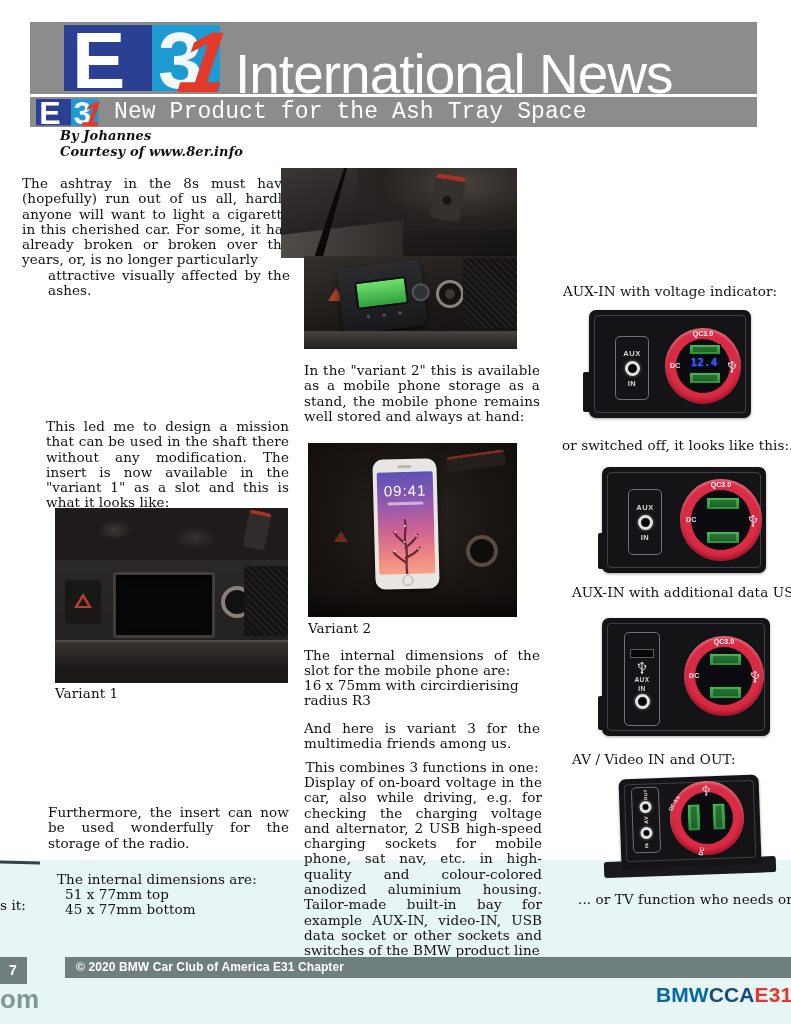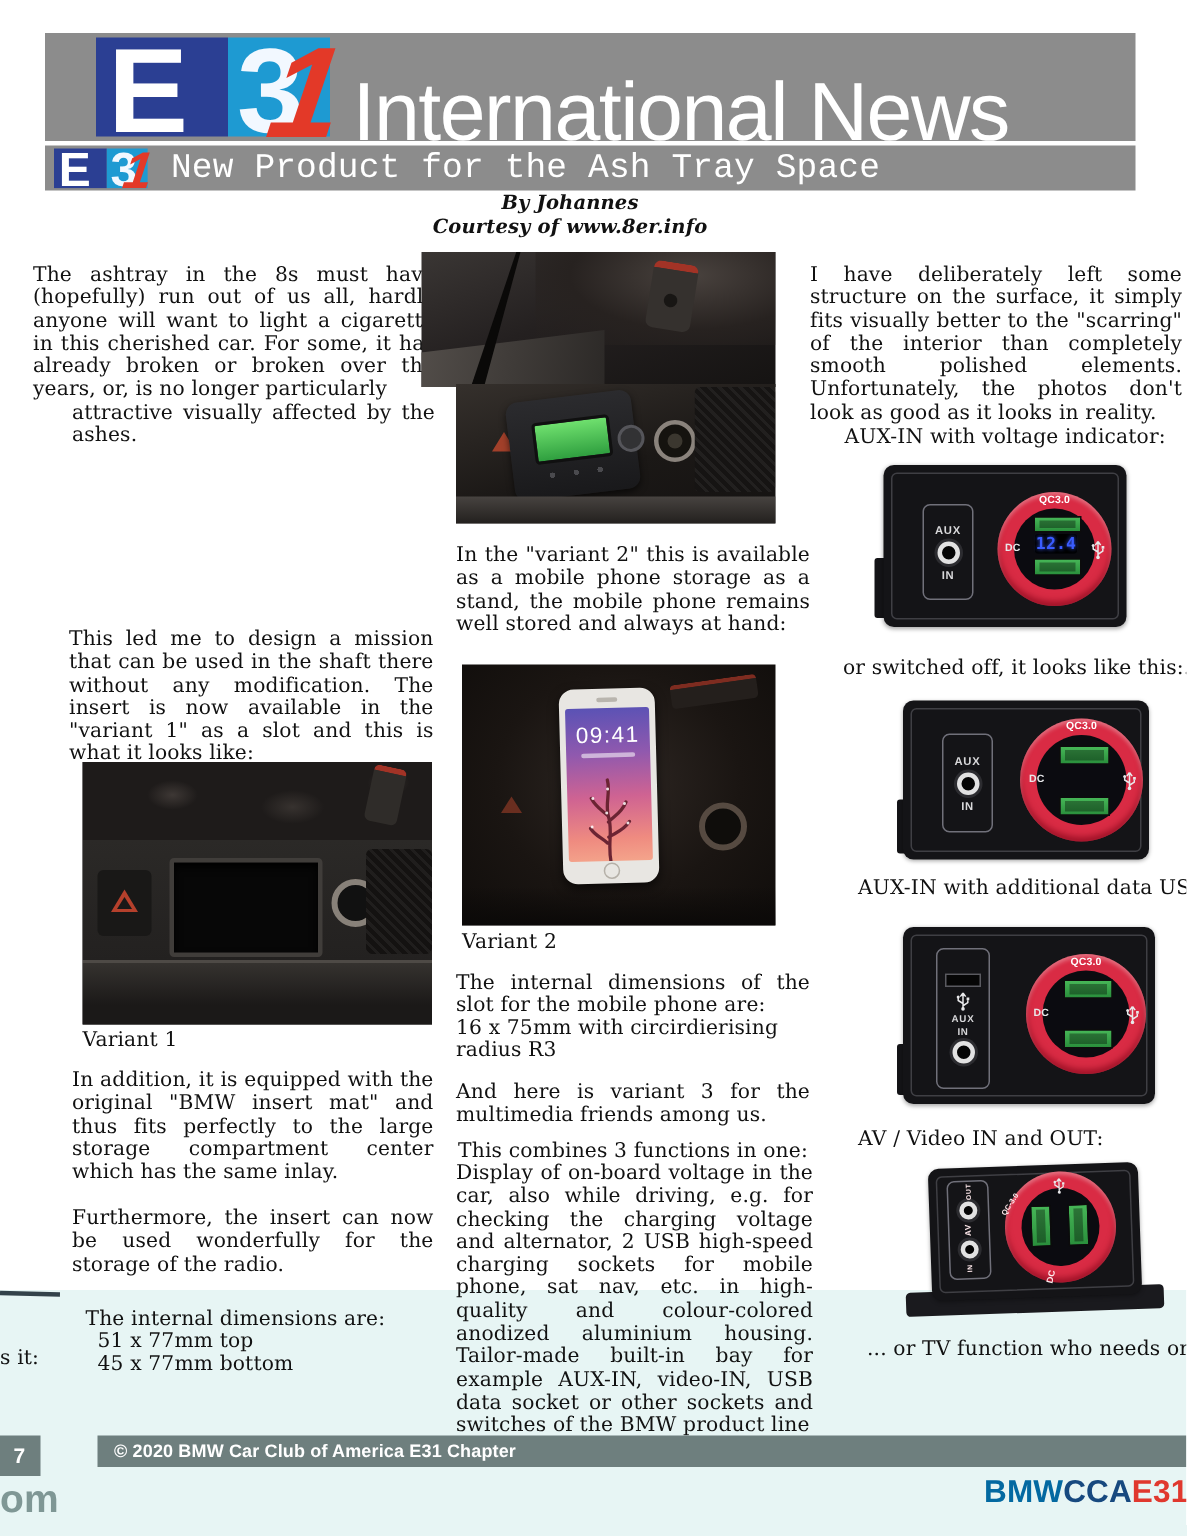--- a/index.html
+++ b/index.html
@@ -22,21 +22,21 @@
   .logo-small-wrap{left:6px;top:2px;width:162px;height:66px;transform:scale(0.40);transform-origin:top left;}
   .lg-left{position:absolute;left:0;top:0;width:88px;height:66px;background:#2b3f93;}
   .lg-right{position:absolute;left:88px;top:0;width:68px;height:66px;background:#1e9ad2;}
   .lg-e{position:absolute;left:8px;top:-10px;font-family:"Liberation Sans",sans-serif;font-weight:bold;
         font-size:80px;color:#fff;}
   .lg-3{position:absolute;left:6px;top:-10px;font-family:"Liberation Sans",sans-serif;font-weight:bold;
         font-size:80px;color:#f2f8ff;}
   .lg-1{position:absolute;left:116px;top:-12px;font-family:"Liberation Sans",sans-serif;font-weight:bold;
         font-style:italic;font-size:86px;color:#e33928;transform:skewX(-8deg);}
   
-  .byline{left:60px;width:640px;text-align:center;font-weight:bold;font-style:italic;font-size:13px;line-height:15px;}
+  .byline{left:60px;width:640px;font-weight:bold;font-style:italic;font-size:13px;line-height:15px;}
   .para{font-size:13.5px;line-height:15.3px;text-align:justify;}
   .line{font-size:13.5px;line-height:15.3px;white-space:nowrap;}
   .caption{font-size:13.5px;text-align:left;}
   .label{font-size:13.5px;white-space:nowrap;}
   
   .photo{overflow:hidden;}
   .photoA{left:281px;top:168px;width:236px;height:90px;background:linear-gradient(160deg,#3a3634 0%,#242020 45%,#151312 100%);}
   .pa-seat{position:absolute;right:0;top:0;width:160px;height:62px;
            background:radial-gradient(ellipse at 65% 25%,#49423e 0%,#272220 55%,rgba(0,0,0,0) 100%);}
   .pa-console{position:absolute;left:-8px;bottom:-10px;width:130px;height:40px;
@@ -184,21 +184,20 @@
           <span class="tri-red" style="left:9px;top:13px;"></span>
         </div>
       <div class="pc-slot"></div>
       <div class="pc-lighter"></div>
       <div class="pc-tray"></div>
     </div>
     <div class="pc-bottom"></div>
   </div>
   <div class="abs caption" style="left:55px;top:685px;width:233px;">Variant 1</div>
 
-  <div class="abs para" style="left:48px;top:713px;width:241px;">In addition, it is equipped with the original "BMW insert mat" and thus fits perfectly to the large storage compartment center which has the same inlay.</div>
   <div class="abs para" style="left:48px;top:805px;width:241px;">Furthermore, the insert can now be used wonderfully for the storage of the radio.</div>
   <div class="abs line" style="left:57px;top:872px;">The internal dimensions are:</div>
   <div class="abs line" style="left:65px;top:887px;">51 x 77mm top</div>
   <div class="abs line" style="left:65px;top:902px;">45 x 77mm bottom</div>
 
   <div class="abs photo photoA">
     <div class="pa-seat"></div>
     <div class="pa-console"></div>
     <div class="pa-antenna"></div>
     <div class="pa-buckle"></div>
@@ -244,21 +243,20 @@
     <div class="pd-bottom"></div>
   </div>
   <div class="abs caption" style="left:308px;top:620px;width:209px;">Variant 2</div>
 
   <div class="abs para" style="left:304px;top:648px;width:236px;">The internal dimensions of the slot for the mobile phone are:</div>
   <div class="abs para" style="left:304px;top:678px;width:236px;text-align:left;">16 x 75mm with circirdierising radius R3</div>
   <div class="abs para" style="left:304px;top:721px;width:236px;">And here is variant 3 for the multimedia friends among us.</div>
   <div class="abs para" style="left:304px;top:760px;width:236px;text-align:center;">This combines 3 functions in one:</div>
   <div class="abs para" style="left:304px;top:775px;width:238px;">Display of on-board voltage in the car, also while driving, e.g. for checking the charging voltage and alternator, 2 USB high-speed charging sockets for mobile phone, sat nav, etc. in high-quality and colour-colored anodized aluminium housing.  Tailor-made built-in bay for example AUX-IN, video-IN, USB data socket or other sockets and switches of the BMW product line</div>
 
-  <div class="abs para" style="left:540px;top:176px;width:248px;">I have deliberately left some structure on the surface, it simply fits visually better to the "scarring" of the interior than completely smooth polished elements.  Unfortunately, the photos don't look as good as it looks in reality.</div>
   <div class="abs label" style="left:563px;top:283px;">AUX-IN with voltage indicator:</div>
 
   <div class="abs prod" style="left:583px;top:306px;width:184px;height:124px;">
     <div class="tab" style="left:0;top:66px;width:12px;height:40px;"></div>
     <div class="panel" style="left:6px;top:4px;width:162px;height:108px;"></div>
     <div class="aux-mod" style="left:32px;top:30px;width:32px;height:62px;">
       <span>AUX</span>
       <span class="jack"></span>
       <span>IN</span>
     </div>

